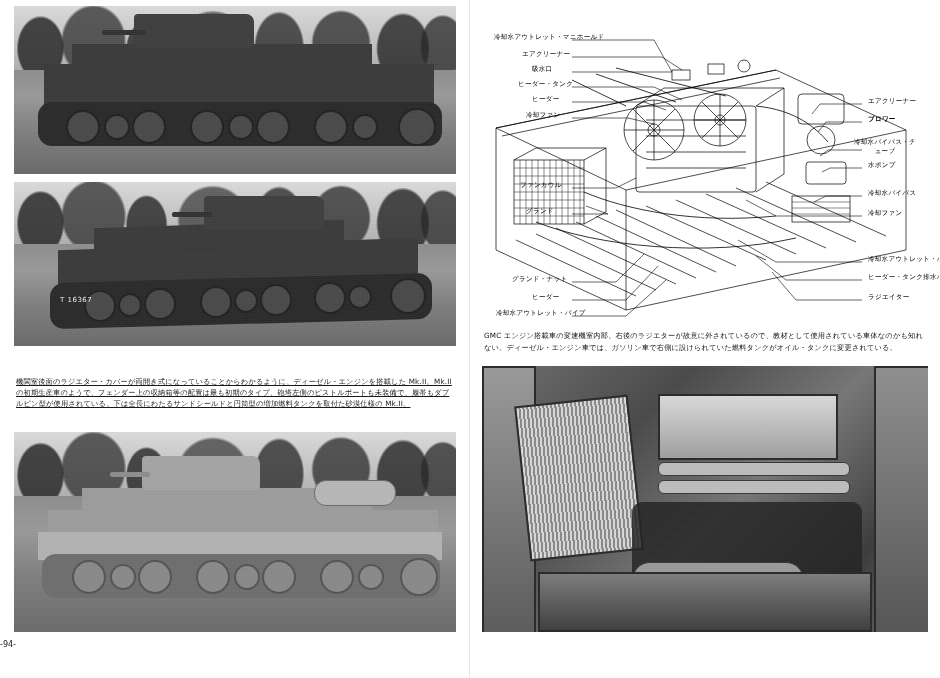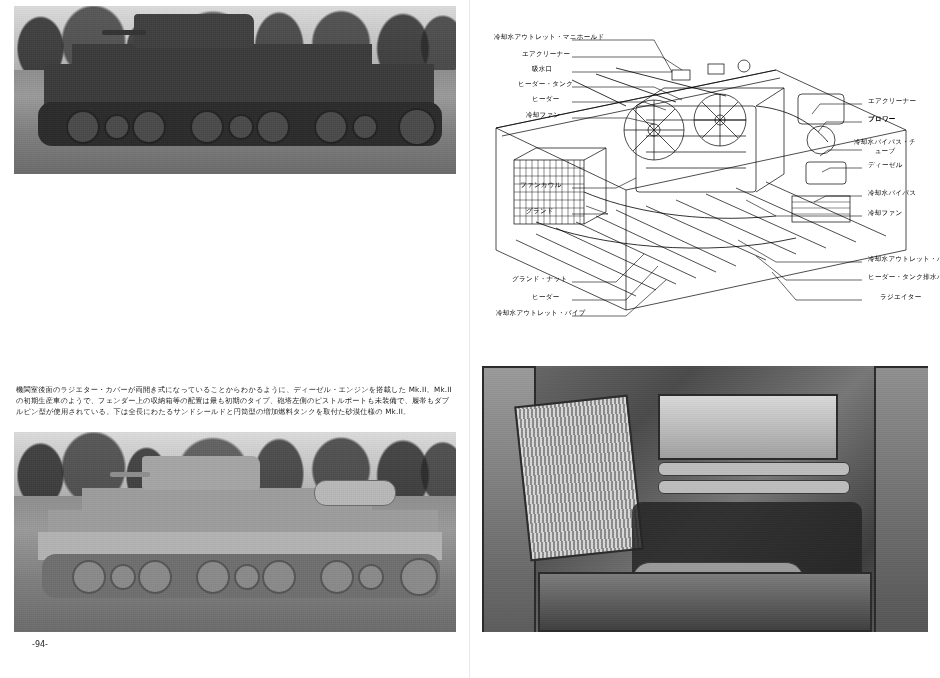--- a/index.html
+++ b/index.html
@@ -38,21 +38,21 @@
   .turret{position:absolute;background:#3f3f3f;border-radius:4px 8px 4px 4px;}
   .turret.light{background:#a5a5a5;}
   .track{position:absolute;background:#2b2b2b;border-radius:14px;}
   .track.light{background:#6f6f6f;}
   .wheel{position:absolute;border-radius:50%;background:#4a4a4a;border:2px solid #222;}
   .wheel.light{background:#8a8a8a;border-color:#555;}
   .barrel{position:absolute;background:#333;border-radius:2px;}
   .barrel.light{background:#8e8e8e;}
 
   .caption{position:absolute;font-size:7.2px;line-height:1.55;color:#1a1a1a;letter-spacing:.2px;}
-  .page-num{position:absolute;font-size:8px;color:#222;text-align:left;margin-left:32px;}
+  .page-num{position:absolute;font-size:8px;color:#222;text-align:left;}
 
   
   .diagram{position:absolute;background:#ffffff;}
   .diag-title{position:absolute;font-size:11.5px;font-weight:bold;color:#000;
      border-bottom:2px solid #000;padding-bottom:1px;letter-spacing:1px;}
   .diag-sub{position:absolute;font-size:7.6px;color:#000;letter-spacing:.3px;}
   .leader-label{position:absolute;font-size:6.6px;color:#000;white-space:nowrap;letter-spacing:.2px;}
   .leader-label.right{text-align:center;}
   .body-text{position:absolute;font-size:7.2px;line-height:1.6;color:#111;letter-spacing:.2px;}
 
@@ -88,22 +88,43 @@
       <div class="wheel" style="left:118px;top:104px;width:30px;height:30px;"></div>
       <div class="wheel" style="left:176px;top:104px;width:30px;height:30px;"></div>
       <div class="wheel" style="left:214px;top:108px;width:22px;height:22px;"></div>
       <div class="wheel" style="left:242px;top:104px;width:30px;height:30px;"></div>
       <div class="wheel" style="left:300px;top:104px;width:30px;height:30px;"></div>
       <div class="wheel" style="left:338px;top:108px;width:22px;height:22px;"></div>
       <div class="wheel" style="left:384px;top:102px;width:34px;height:34px;"></div>
       <div class="grain"></div>
     </div>
 
-
-    <div class="caption" style="left:16px;top:384px;width:440px;">機関室後面のラジエター・カバーが両開き式になっていることからわかるように、ディーゼル・エンジンを搭載した Mk.II。Mk.II の初期生産車のようで、フェンダー上の収納箱等の配置は最も初期のタイプ、砲塔左側のピストルポートも未装備で、履帯もダブルピン型が使用されている。下は全長にわたるサンドシールドと円筒型の増加燃料タンクを取付た砂漠仕様の Mk.II。</div>
+    <div class="photo" style="left:14px;top:182px;width:442px;height:164px;">
+      <div class="sky"></div>
+      <div class="trees"></div>
+      <div class="ground"></div>
+      <div class="hull" style="left:44px;top:62px;width:360px;height:44px;transform:skewY(-2deg);"></div>
+      <div class="hull" style="left:80px;top:42px;width:250px;height:24px;transform:skewY(-2deg);"></div>
+      <div class="turret" style="left:190px;top:14px;width:120px;height:34px;"></div>
+      <div class="barrel" style="left:158px;top:30px;width:40px;height:5px;"></div>
+      <div class="track" style="left:36px;top:96px;width:382px;height:46px;transform:skewY(-1.5deg);"></div>
+      <div class="wheel" style="left:70px;top:108px;width:28px;height:28px;"></div>
+      <div class="wheel" style="left:104px;top:111px;width:20px;height:20px;"></div>
+      <div class="wheel" style="left:130px;top:106px;width:28px;height:28px;"></div>
+      <div class="wheel" style="left:186px;top:104px;width:28px;height:28px;"></div>
+      <div class="wheel" style="left:220px;top:107px;width:20px;height:20px;"></div>
+      <div class="wheel" style="left:246px;top:102px;width:28px;height:28px;"></div>
+      <div class="wheel" style="left:300px;top:100px;width:28px;height:28px;"></div>
+      <div class="wheel" style="left:334px;top:103px;width:20px;height:20px;"></div>
+      <div class="wheel" style="left:376px;top:96px;width:32px;height:32px;"></div>
+      <div style="position:absolute;left:46px;top:114px;font-size:7px;color:#f0f0f0;letter-spacing:.5px;">T 16367</div>
+      <div class="grain"></div>
+    </div>
+
+    <div class="caption" style="left:16px;top:376px;width:440px;text-decoration:underline;">機関室後面のラジエター・カバーが両開き式になっていることからわかるように、ディーゼル・エンジンを搭載した Mk.II。Mk.II の初期生産車のようで、フェンダー上の収納箱等の配置は最も初期のタイプ、砲塔左側のピストルポートも未装備で、履帯もダブルピン型が使用されている。下は全長にわたるサンドシールドと円筒型の増加燃料タンクを取付た砂漠仕様の Mk.II。</div>
 
     <div class="photo" style="left:14px;top:432px;width:442px;height:200px;">
       <div class="sky" style="height:34%;"></div>
       <div class="trees" style="height:36%;"></div>
       <div class="ground" style="height:68%;"></div>
       <div class="hull light" style="left:34px;top:78px;width:390px;height:46px;"></div>
       <div class="hull light" style="left:24px;top:100px;width:404px;height:28px;background:#b3b3b3;"></div>
       <div class="hull light" style="left:68px;top:56px;width:290px;height:26px;"></div>
       <div class="turret light" style="left:128px;top:24px;width:118px;height:34px;"></div>
       <div class="barrel light" style="left:96px;top:40px;width:40px;height:5px;"></div>
@@ -252,27 +273,28 @@
     <div class="leader-label" style="left:56px;top:111px;">冷却ファン</div>
     <div class="leader-label" style="left:50px;top:181px;">ファンカウル</div>
     <div class="leader-label" style="left:56px;top:207px;">グランド</div>
     <div class="leader-label" style="left:42px;top:275px;font-family:Liberation Serif, serif;">グランド・ナット</div>
     <div class="leader-label" style="left:62px;top:293px;">ヒーダー</div>
     <div class="leader-label" style="left:26px;top:309px;">冷却水アウトレット・パイプ</div>
 
     <div class="leader-label right" style="left:398px;top:97px;">エアクリーナー</div>
     <div class="leader-label right" style="left:398px;top:115px;font-weight:bold;">ブロワー</div>
     <div class="leader-label right" style="left:382px;top:138px;width:66px;white-space:normal;line-height:1.35;">冷却水バイパス・チューブ</div>
-    <div class="leader-label right" style="left:398px;top:161px;">ディーゼル</div>
+    <div class="leader-label right" style="left:398px;top:161px;">水ポンプ</div>
     <div class="leader-label right" style="left:398px;top:189px;">冷却水バイパス</div>
     <div class="leader-label right" style="left:398px;top:209px;">冷却ファン</div>
     <div class="leader-label right" style="left:398px;top:255px;">冷却水アウトレット・パイプ</div>
     <div class="leader-label right" style="left:398px;top:273px;">ヒーダー・タンク排水パイプ</div>
-    <div class="leader-label right" style="left:410px;top:293px;">ラジエイター</div>
-
+    <div class="leader-label right" style="left:398px;top:293px;">ラジエイター</div>
+
+    <div class="body-text" style="left:14px;top:330px;width:446px;">GMC エンジン搭載車の変速機室内部。右後のラジエターが故意に外されているので、教材として使用されている車体なのかも知れない。ディーゼル・エンジン車では、ガソリン車で右側に設けられていた燃料タンクがオイル・タンクに変更されている。</div>
 
     <div class="engine-photo" style="left:12px;top:366px;width:446px;height:266px;">
       <div class="bg"></div>
       <div class="panel" style="left:0;top:0;width:50px;height:266px;background:linear-gradient(180deg,#9a9a9a,#5c5c5c);"></div>
       <div class="panel" style="left:392px;top:0;width:54px;height:266px;background:linear-gradient(180deg,#8f8f8f,#555);"></div>
       <div class="rad" style="left:40px;top:34px;width:110px;height:152px;transform:rotate(-6deg);"></div>
       <div class="panel" style="left:176px;top:28px;width:176px;height:62px;background:linear-gradient(180deg,#d9d9d9,#a0a0a0);"></div>
       <div class="pipe" style="left:176px;top:96px;width:190px;height:12px;"></div>
       <div class="pipe" style="left:176px;top:114px;width:190px;height:12px;"></div>
       <div class="dark" style="left:150px;top:136px;width:230px;height:120px;border-radius:10px;opacity:.85;"></div>

